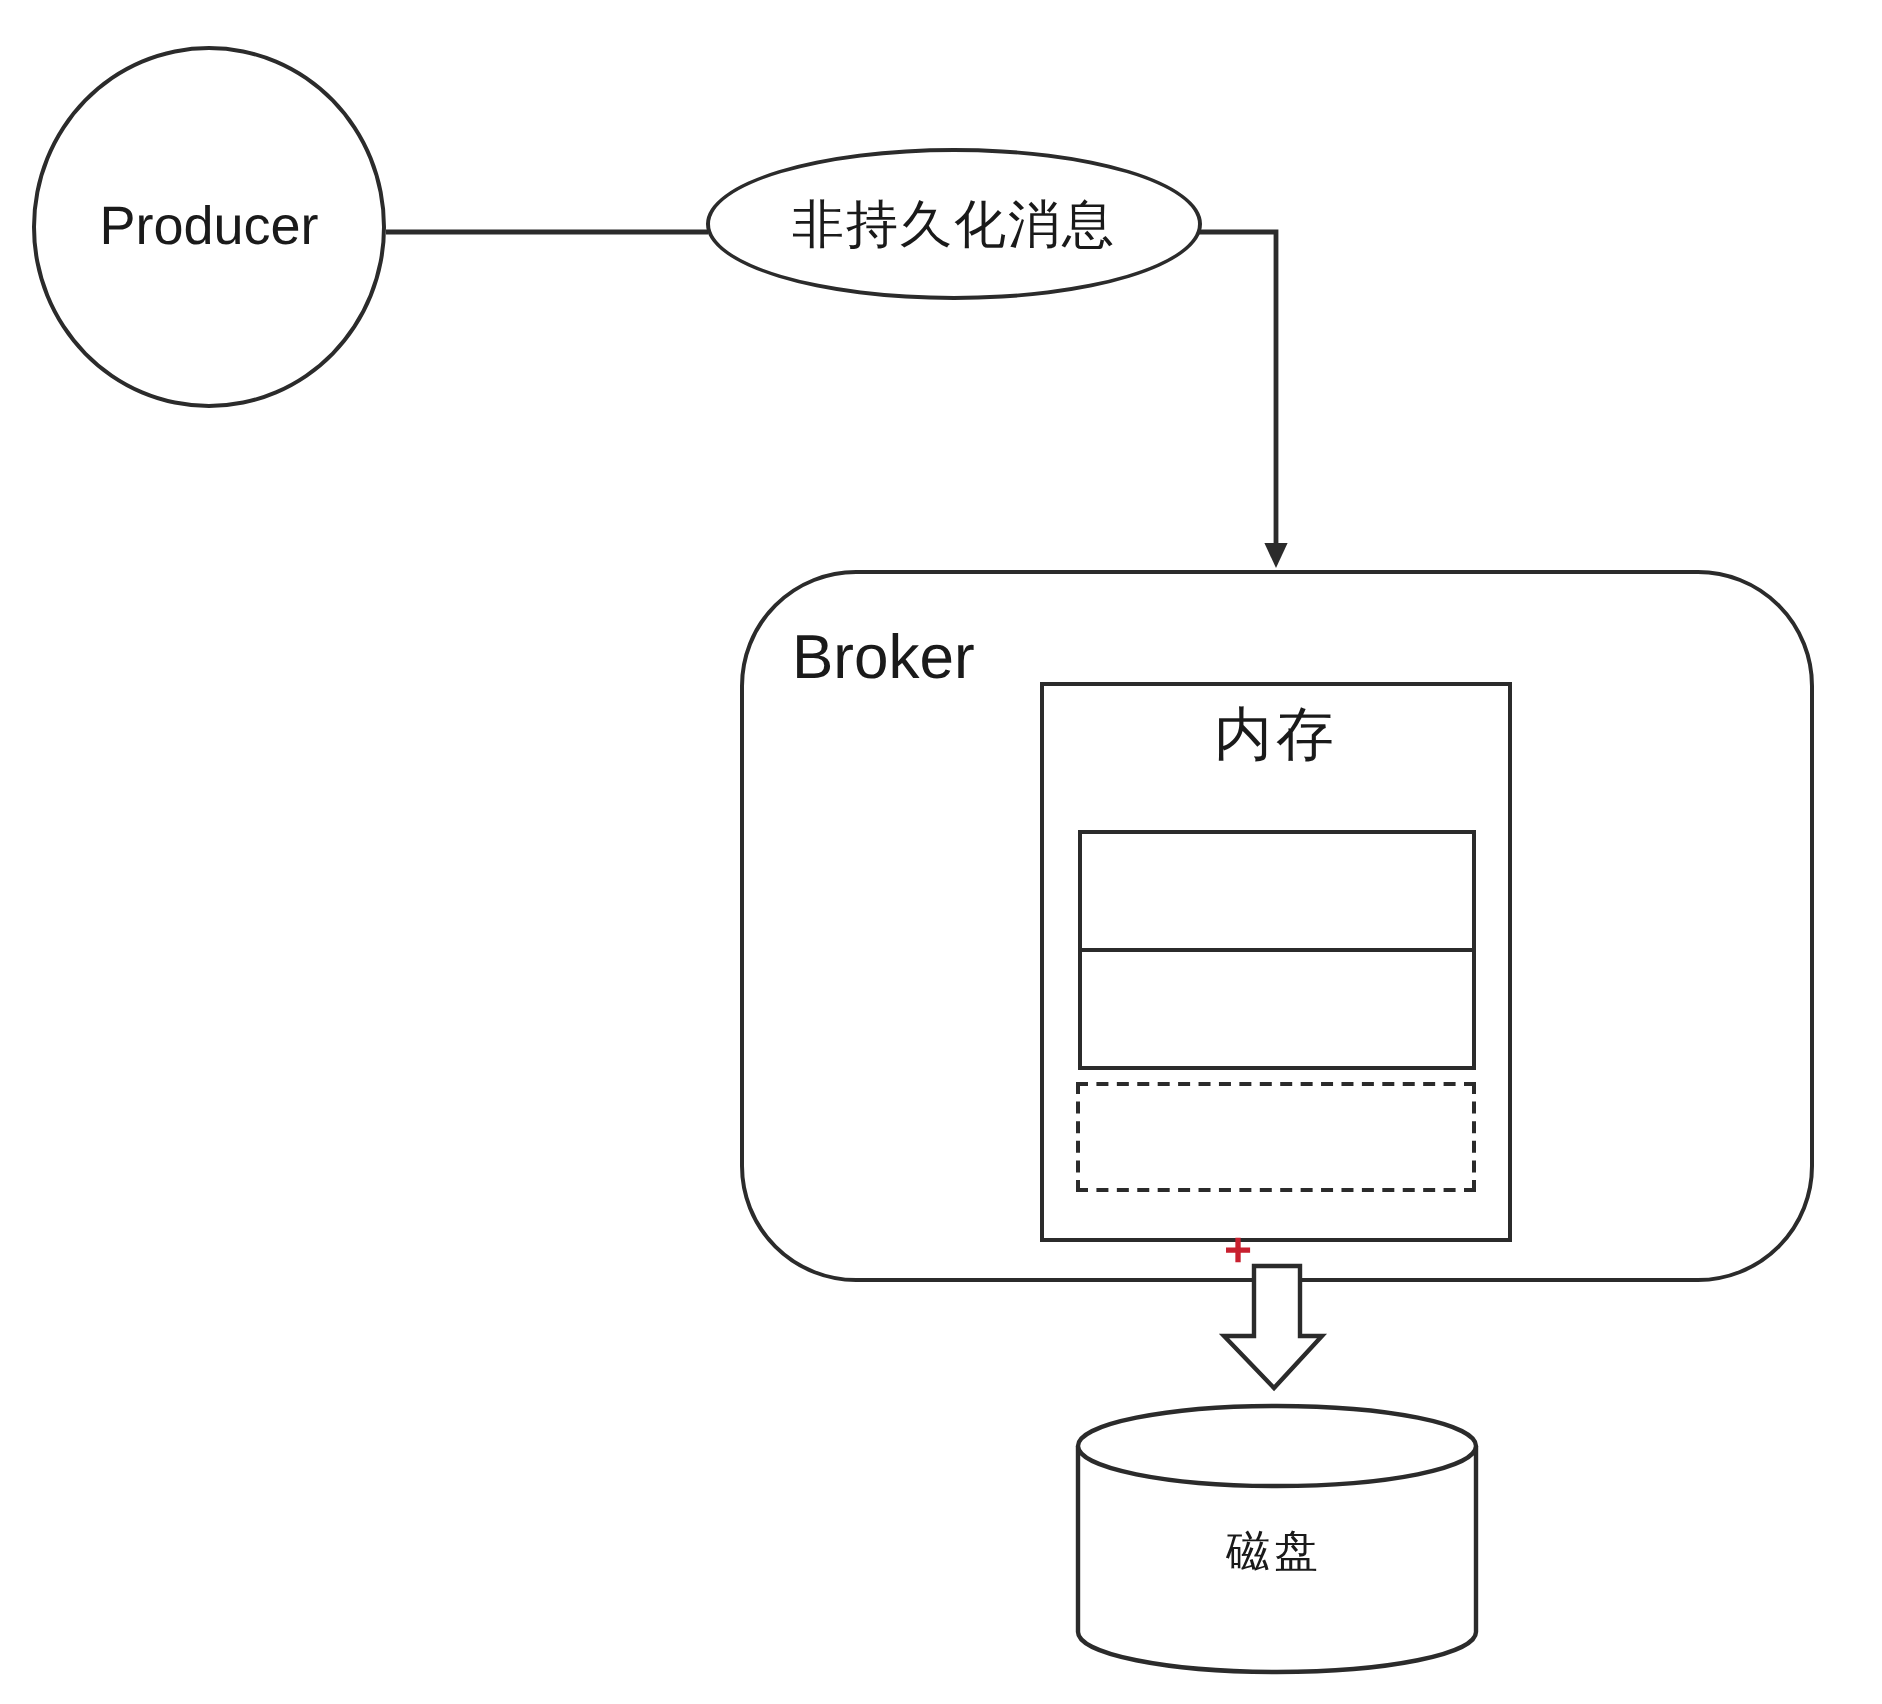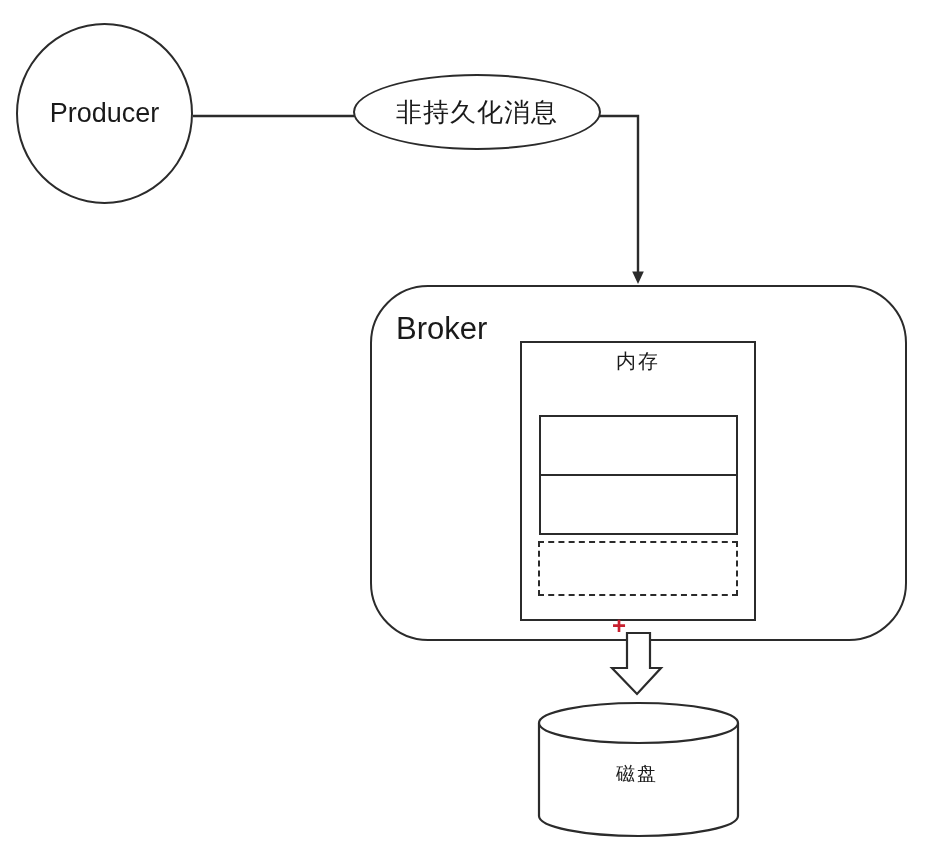--- a/index.html
+++ b/index.html
@@ -47,21 +47,21 @@
     left: 396px; top: 301px; font-size: 31px; line-height: 34px; margin-top: 11px;
   }
 
   
   .memory-box {
     left: 520px; top: 341px; width: 236px; height: 280px;
     border: 2px solid #2b2b2b; box-sizing: border-box; background: #ffffff;
   }
   .memory-label {
     left: 520px; top: 348px; width: 236px; text-align: center;
-    font-size: 20px; letter-spacing: 2px;
+    font-size: 29px; letter-spacing: 2px;
   }
 
   
   .queue-solid {
     left: 539px; top: 415px; width: 199px; height: 120px;
     border: 2px solid #2b2b2b; box-sizing: border-box; background: #ffffff;
   }
   .queue-divider {
     left: 539px; top: 474px; width: 199px; height: 0;
     border-top: 2px solid #2b2b2b;
@@ -76,21 +76,21 @@
     left: 606px; top: 612px; width: 26px; height: 28px;
     text-align: center; font-size: 24px; font-weight: bold;
     color: #c8202f; line-height: 28px;
   }
 
   
   .block-arrow-svg { left: 600px; top: 624px; }
   .cylinder-svg { left: 536px; top: 700px; }
   .disk-label {
     left: 557px; top: 761px; width: 160px; text-align: center;
-    font-size: 19px; letter-spacing: 2px;
+    font-size: 22px; letter-spacing: 2px;
   }
 </style>
 </head>
 <body>
 
 <div id="canvas">
 
   <svg class="abs connectors" width="941" height="852" viewBox="0 0 941 852">
     <path d="M193,116 L354,116" stroke="#2b2b2b" stroke-width="2.4" fill="none"></path>
     <path d="M599,116 L638,116 L638,273" stroke="#2b2b2b" stroke-width="2.4" fill="none"></path>

